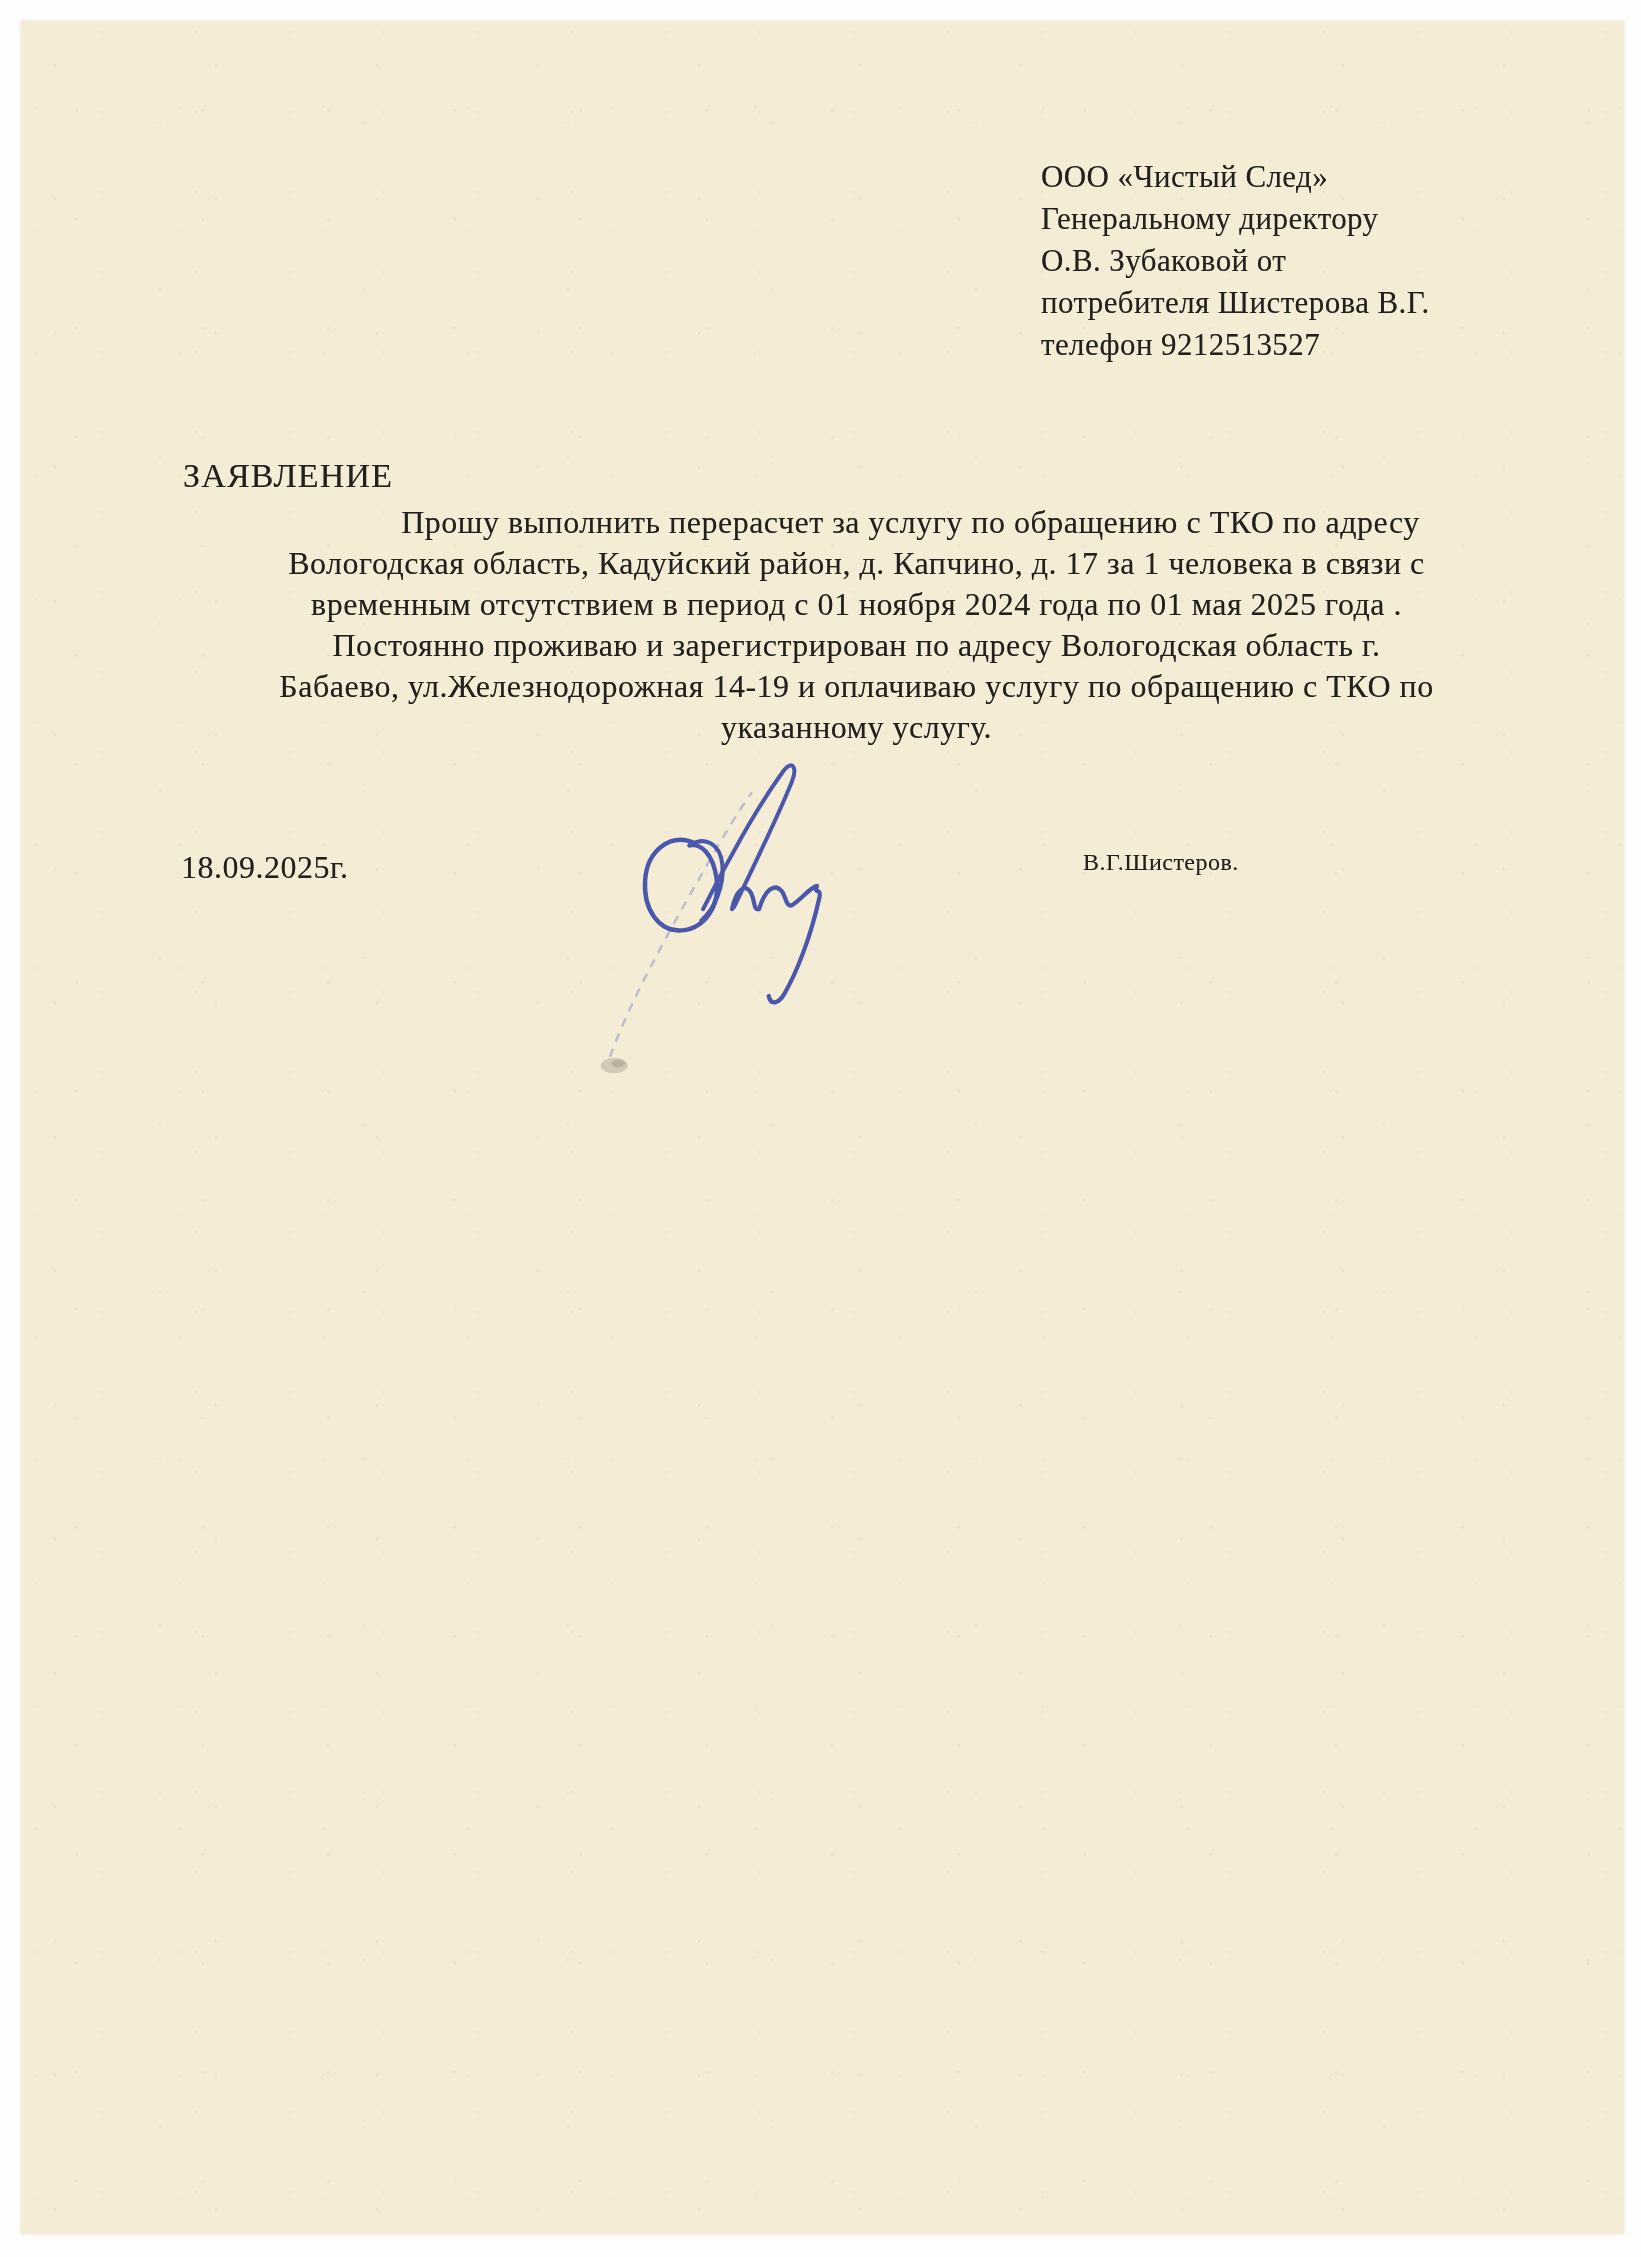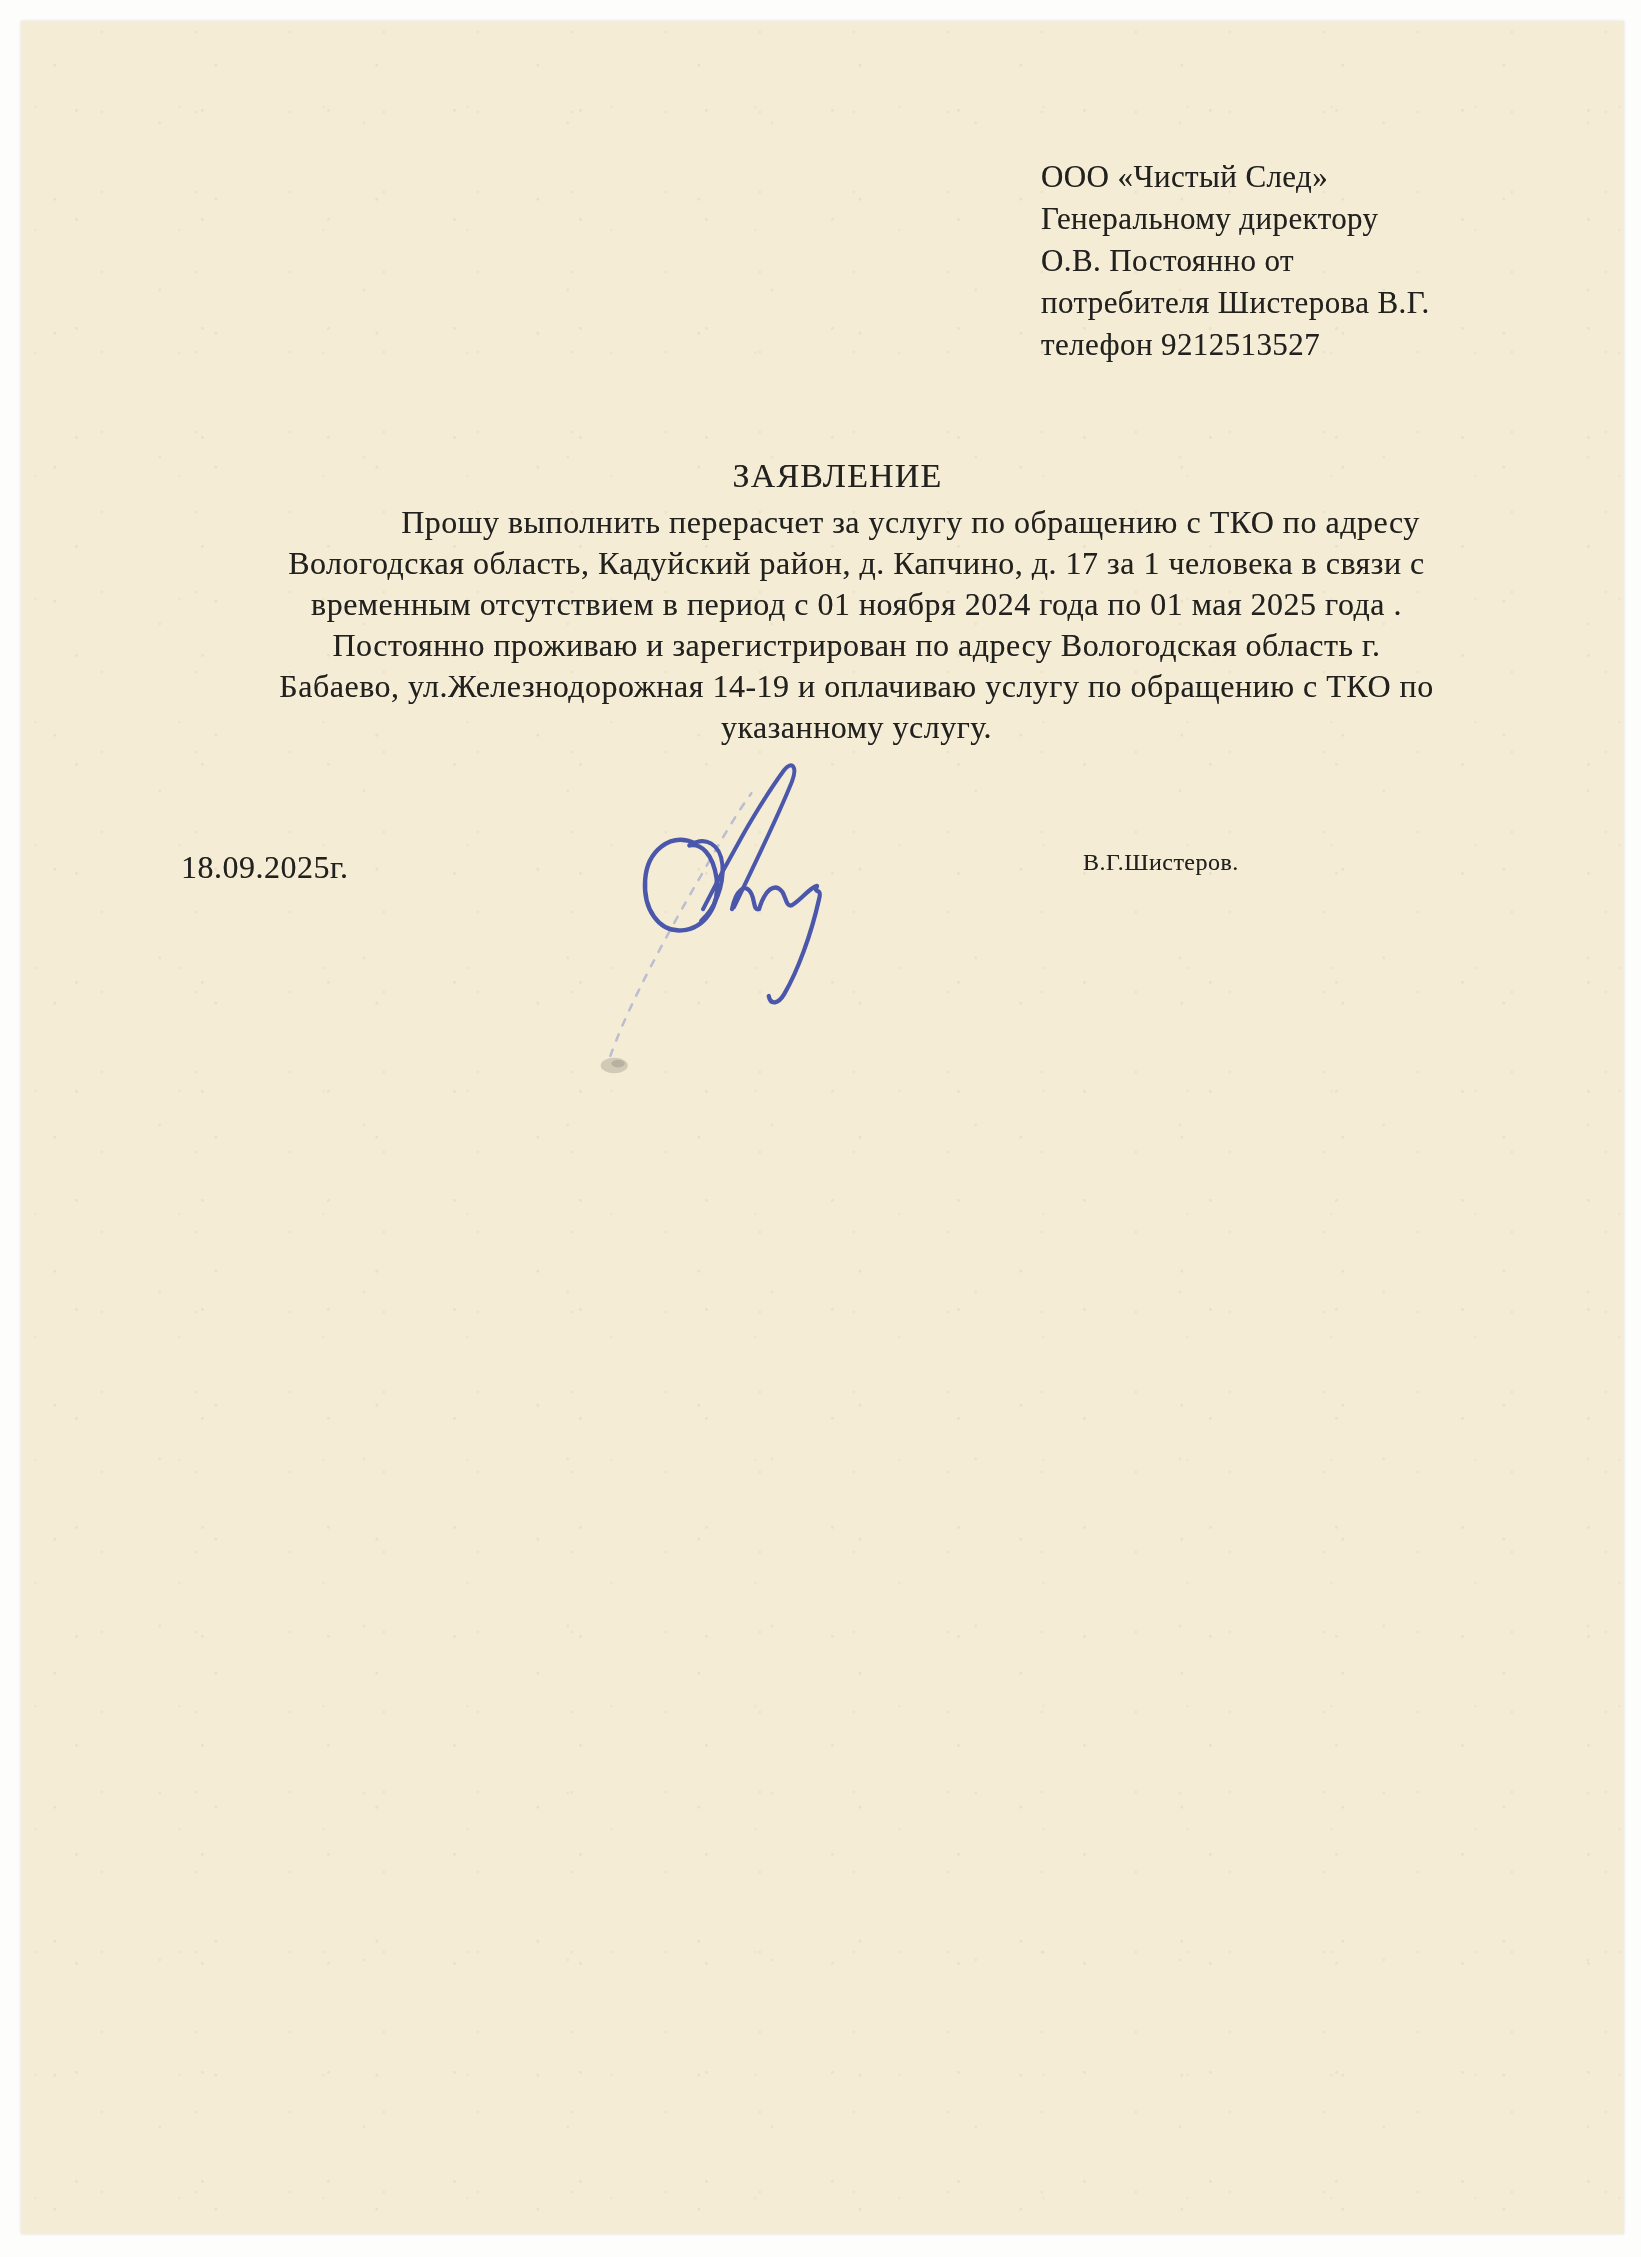--- a/index.html
+++ b/index.html
@@ -43,21 +43,21 @@
     line-height: 42px;
     letter-spacing: 0.4px;
     color: #23211e;
     text-shadow: 0 0 0.6px rgba(30,50,55,.45);
   }
   .doc-title {
     position: absolute;
     left: 162px;
     top: 436px;   
     width: 1309px;
-    text-align: center;
+    text-align: left;
     font-size: 34px;
     letter-spacing: 1.2px;
     color: #23211e;
     text-shadow: 0 0 0.6px rgba(30,50,55,.45);
   }
   .body-par {
     position: absolute;
     left: 162px;
     top: 481px;   
     width: 1347px;
@@ -98,21 +98,21 @@
 </style>
 </head>
 <body>
 
 <div class="scan-bg">
   <div class="paper">
 
     <div class="addressee">
       <div class="line">ООО «Чистый След»</div>
       <div class="line">Генеральному директору</div>
-      <div class="line">О.В. Постоянно от</div>
+      <div class="line">О.В. Зубаковой от</div>
       <div class="line">потребителя Шистерова В.Г.</div>
       <div class="line">телефон 9212513527</div>
     </div>
 
     <div class="doc-title">ЗАЯВЛЕНИЕ</div>
 
     <div class="body-par">
       <div class="line indent">Прошу выполнить перерасчет за услугу по обращению с ТКО по адресу</div>
       <div class="line">Вологодская область, Кадуйский район, д. Капчино, д. 17 за 1 человека в связи с</div>
       <div class="line">временным отсутствием в период с 01 ноября 2024 года по 01 мая 2025 года .</div>

